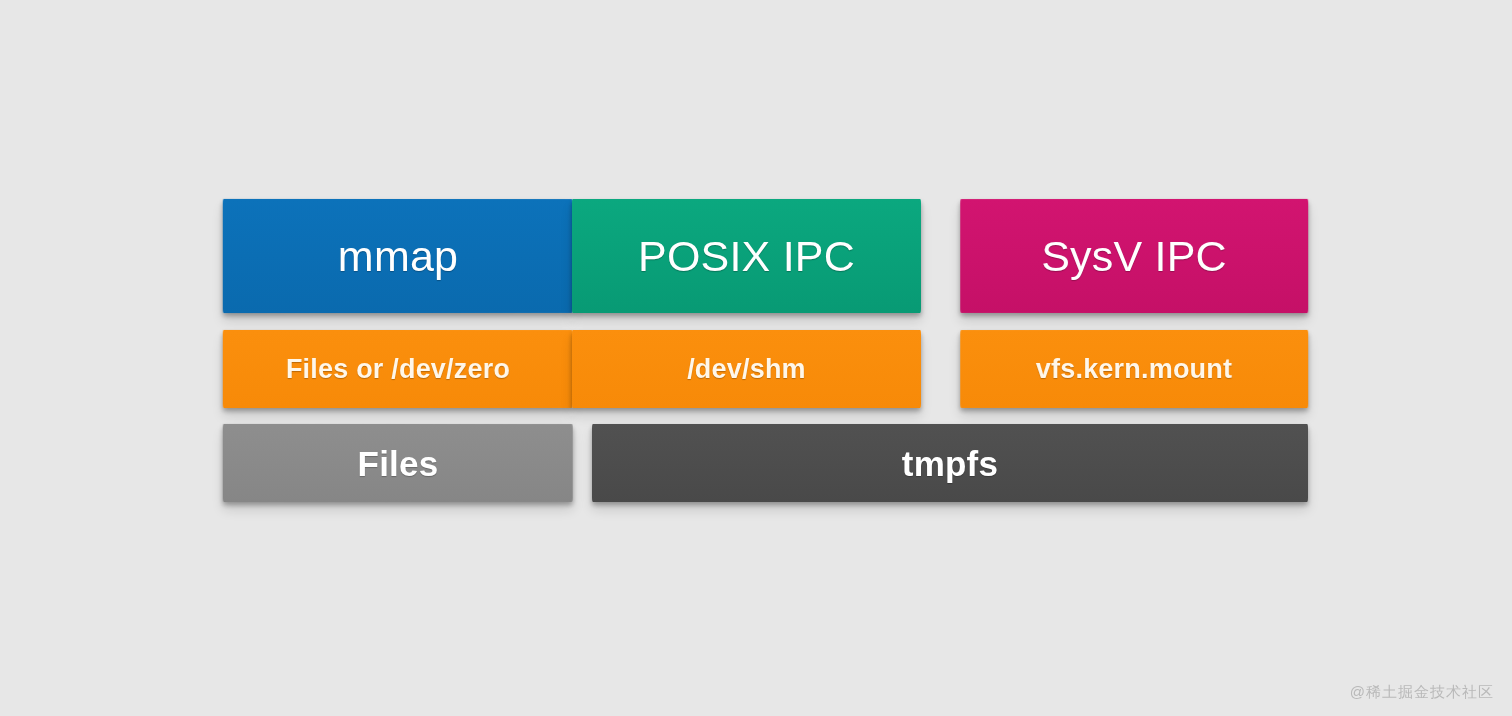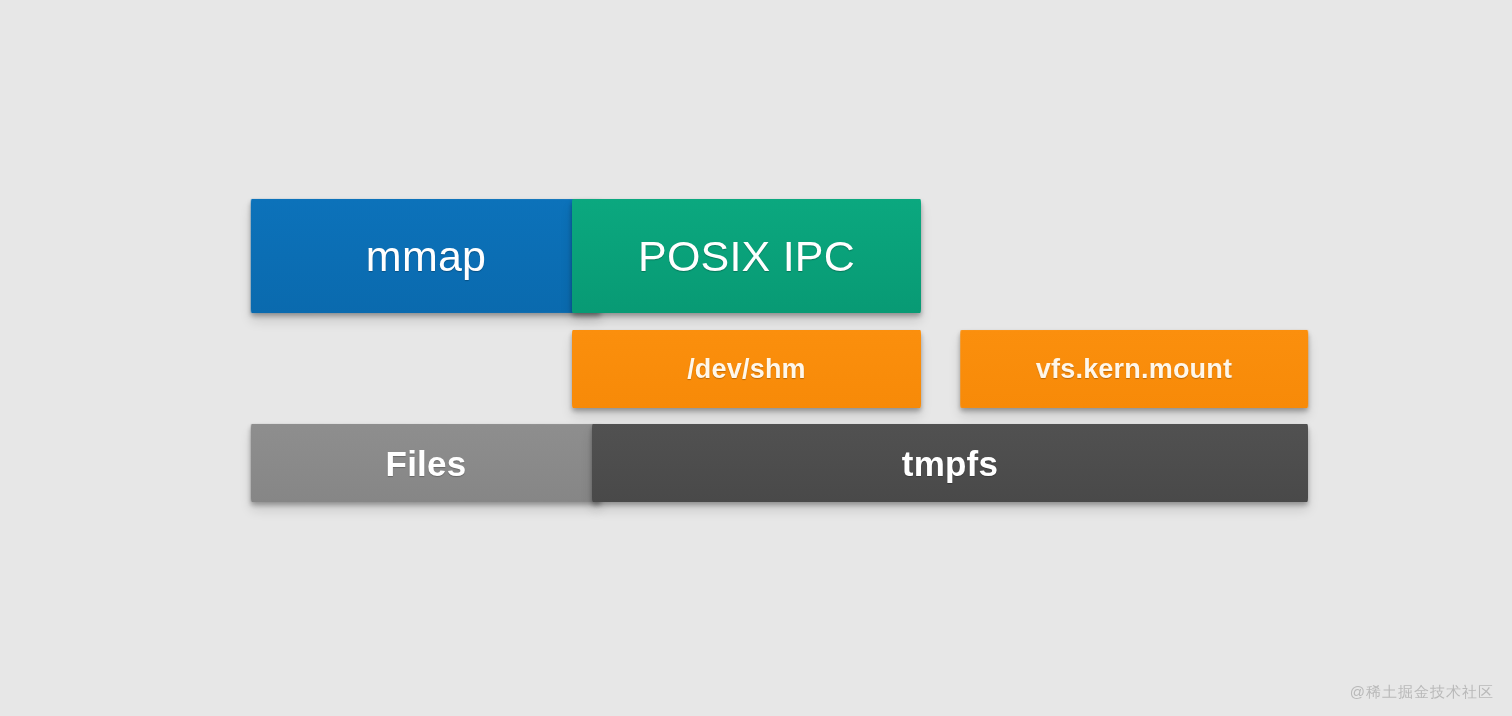--- a/index.html
+++ b/index.html
@@ -57,21 +57,21 @@
 
   
   .r2 { top: 330px; height: 78px; }
   .r2 .label { font-size: 27px; font-weight: 700; color: #fff7ea; }
 
   
   .r3 { top: 424px; height: 78px; }
   .r3 .label { font-size: 35px; font-weight: 700; }
 
   
-  .c1 { left: 223px; width: 350px; margin-left: 28px; }
+  .c1 { left: 223px; width: 350px; }
   .c2 { left: 572px; width: 349px; }
   .c3 { left: 960px; width: 348px; }
   .c23 { left: 592px; width: 716px; }
 
   
   .fill-blue   { background: linear-gradient(180deg,#0c72ba 0%, #0a6aae 100%); }
   .fill-green  { background: linear-gradient(180deg,#0ba87f 0%, #089a74 100%); }
   .fill-pink   { background: linear-gradient(180deg,#d21470 0%, #c51067 100%); }
   .fill-orange { background: linear-gradient(180deg,#fb8f0d 0%, #f78a08 100%); }
   .fill-gray   { background: linear-gradient(180deg,#8e8e8e 0%, #868686 100%); justify-content: center; }
@@ -96,21 +96,27 @@
 <div id="stage">
 
   <div class="box r1 c1 fill-blue skew-left">
     <span class="label">mmap</span>
   </div>
 
   <div class="box r1 c2 fill-green">
     <span class="label">POSIX IPC</span>
   </div>
 
+  <div class="box r1 c3 fill-pink skew-right">
+    <span class="label">SysV IPC</span>
+  </div>
 
+  <div class="box r2 c1 fill-orange skew-left">
+    <span class="label">Files or /dev/zero</span>
+  </div>
 
   <div class="box r2 c2 fill-orange">
     <span class="label">/dev/shm</span>
   </div>
 
   <div class="box r2 c3 fill-orange skew-right">
     <span class="label">vfs.kern.mount</span>
   </div>
 
   <div class="box r3 c1 fill-gray skew-left">

